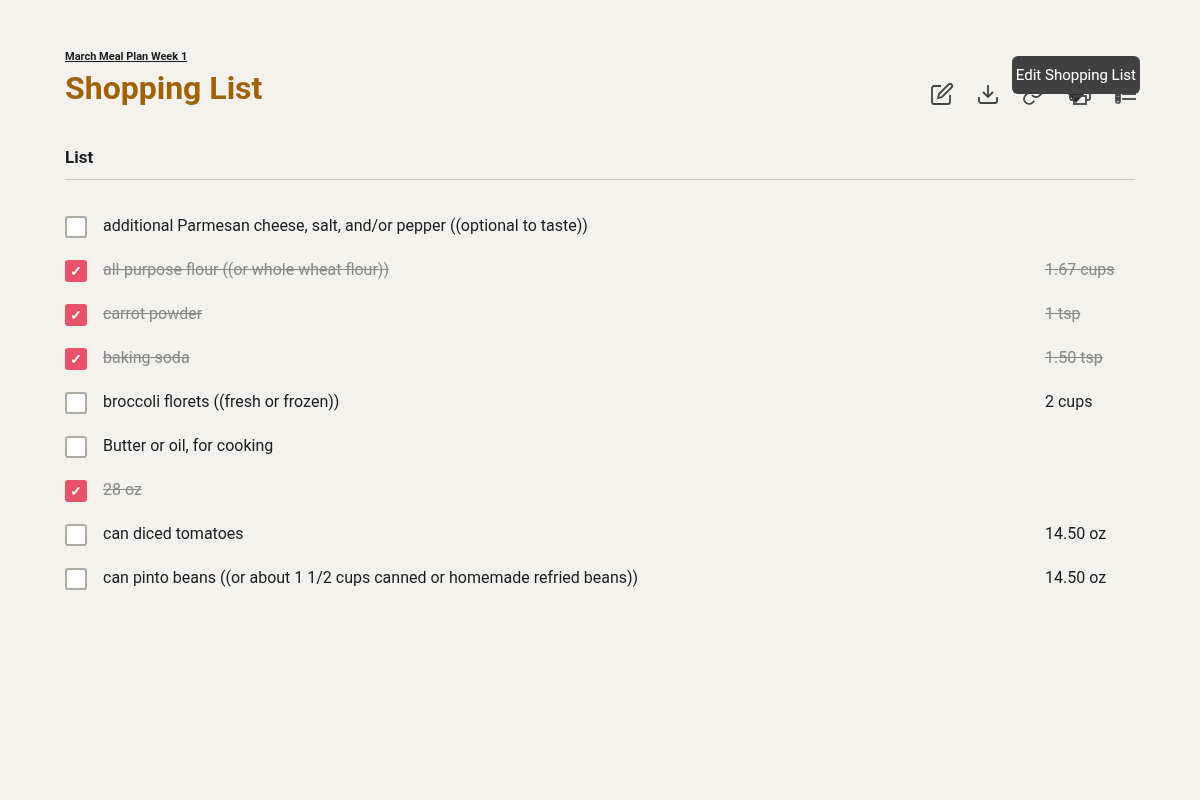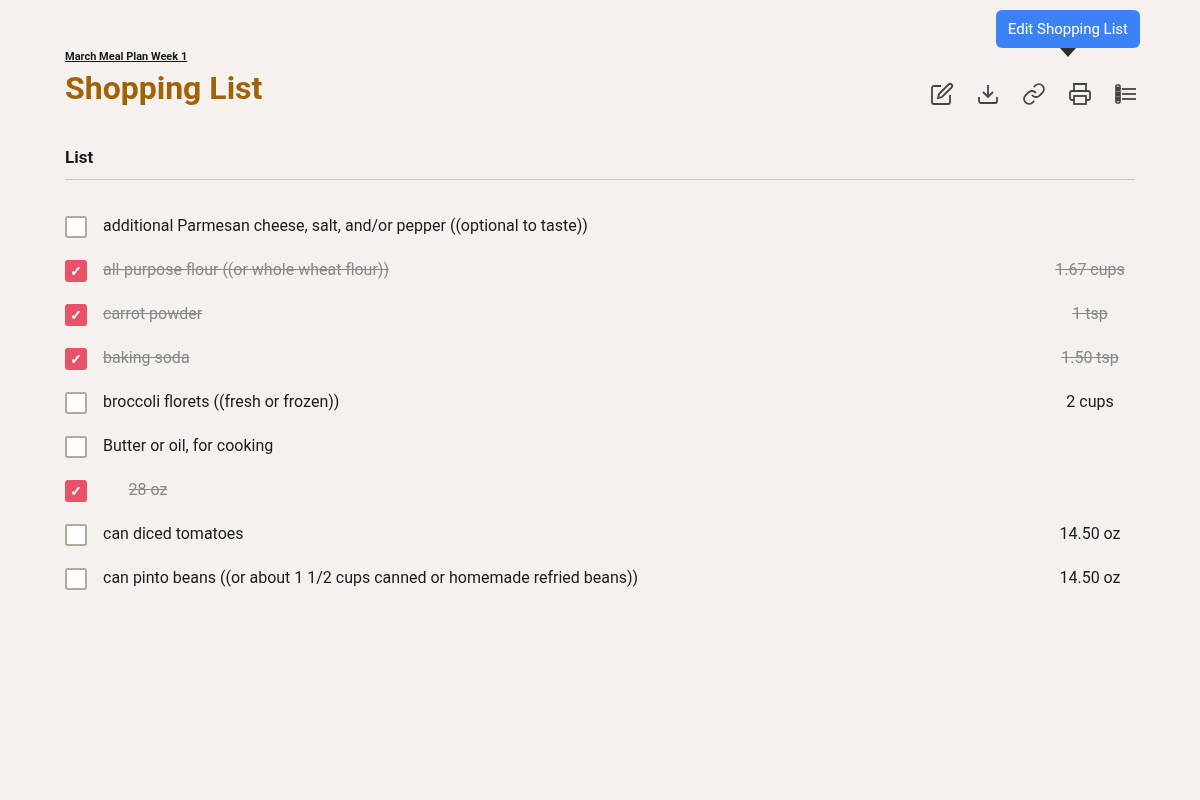--- a/index.html
+++ b/index.html
@@ -22,26 +22,27 @@
     .tooltip-container {
       position: absolute;
       top: 10px;
       right: 60px;
       display: flex;
       flex-direction: column;
       align-items: center;
     }
 
     .tooltip-box {
-      background: #3b82f6;
+      background: #404040;
       color: #fff;
-      padding: 10px 12px;
+      padding: 10px 4px;
       border-radius: 6px;
       font-size: 15px;
       white-space: nowrap;
+      margin-top: 46px;
     }
 
     .tooltip-arrow {
       width: 0;
       height: 0;
       border-left: 8px solid transparent;
       border-right: 8px solid transparent;
       border-top: 9px solid #2d2d2d;
     }
 
@@ -155,21 +156,21 @@
 
     .item-text.strikethrough {
       text-decoration: line-through;
       color: #888;
     }
 
     .item-amount {
       font-size: 16px;
       color: #1a1a1a;
       min-width: 90px;
-      text-align: center;
+      text-align: left;
       padding-top: 2px;
     }
 
     .item-amount.strikethrough {
       text-decoration: line-through;
       color: #888;
     }
   </style>
 </head>
 <body>

